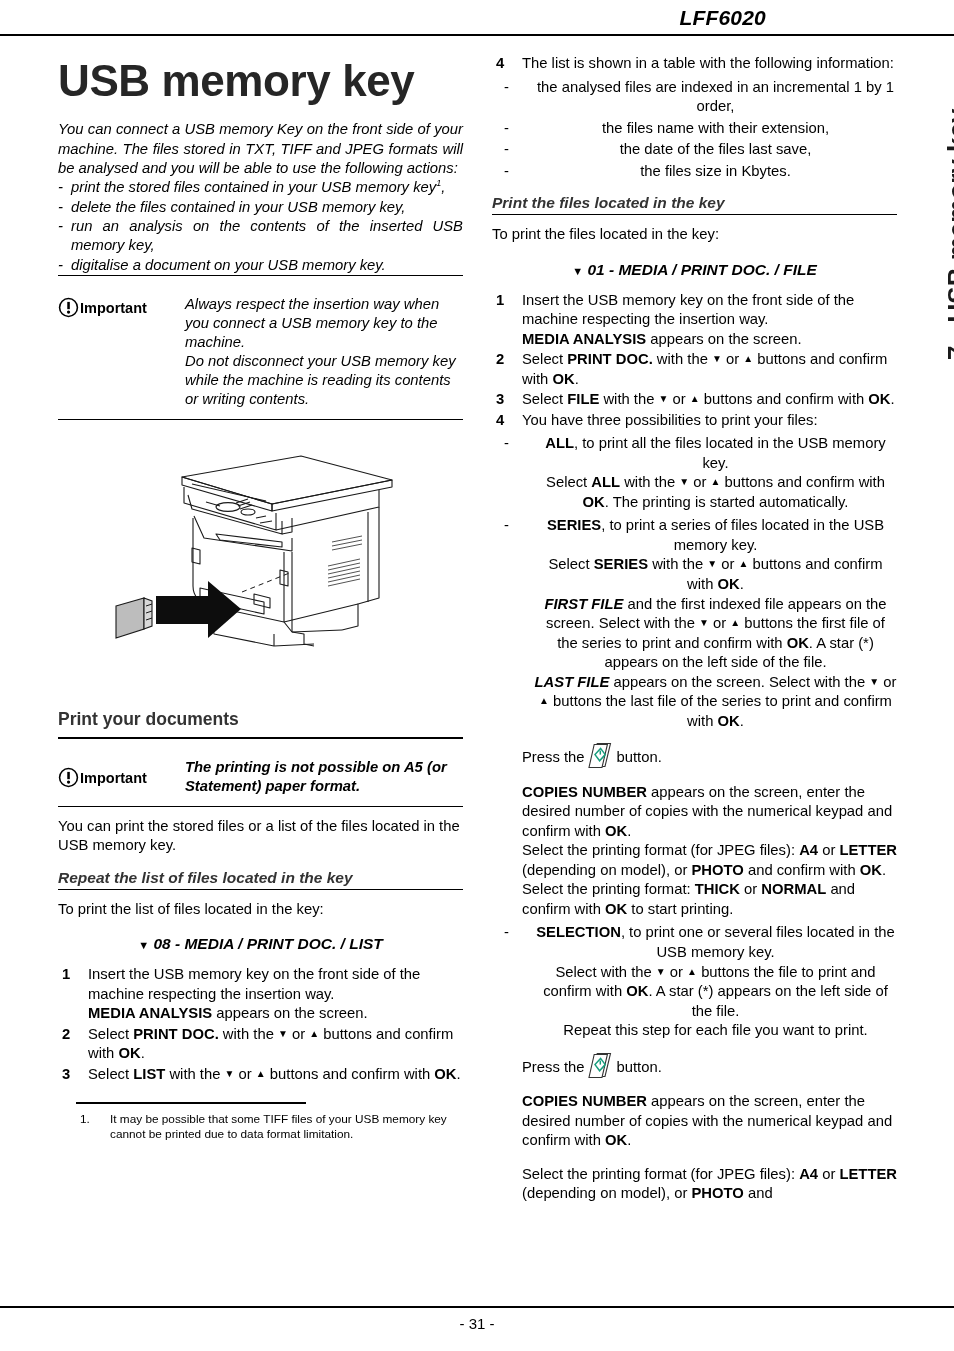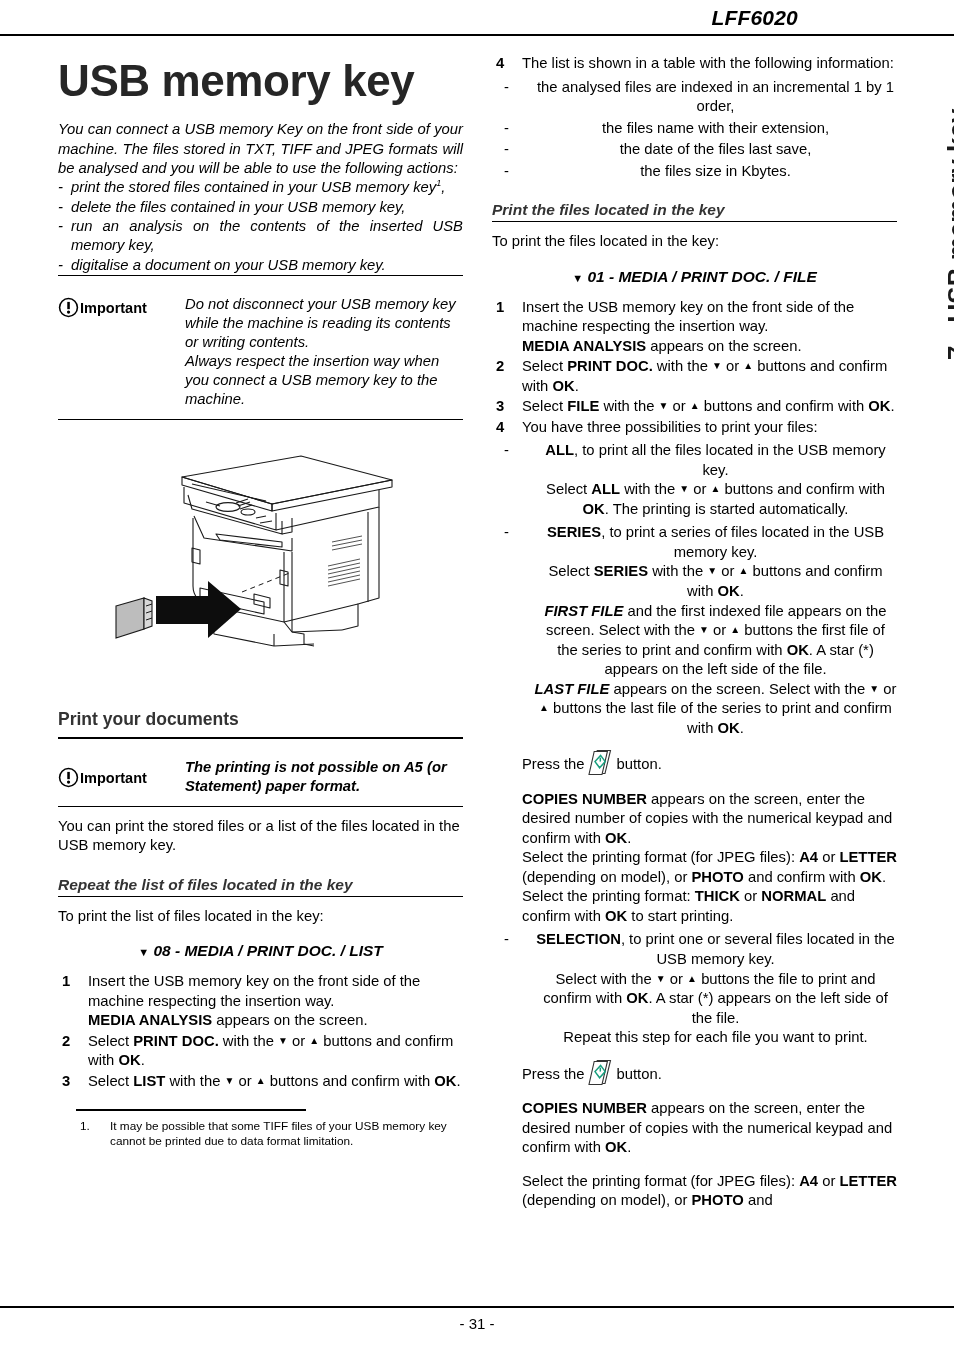--- a/index.html
+++ b/index.html
@@ -15,21 +15,20 @@
     color: #000000;
     overflow: hidden;
   }
 
   
   .page-header {
     position: absolute;
     top: 0; left: 0;
     width: 804px;
     height: 36px;
-    margin-left: 32px;
   }
   .header-title {
     position: absolute;
     right: 38px;
     top: 6px;
     font-size: 21px;
     font-style: italic;
     font-weight: bold;
     letter-spacing: .2px;
   }
@@ -136,21 +135,21 @@
     margin: 24px 0 0 0;
     padding-bottom: 8px;
     border-bottom: 1.2px solid #000;
     line-height: 1.15;
   }
   h4.subsub {
     font-size: 15.5px;
     font-style: italic;
     font-weight: bold;
     color: #333;
-    margin: 20px 0 0 0;
+    margin: 13px 0 0 0;
     padding-bottom: 2px;
     border-bottom: 1.1px solid #000;
     line-height: 1.15;
   }
 
   
   .important-box {
     border-top: 1.2px solid #000;
     border-bottom: 1.2px solid #000;
     padding: 19px 0 10px 0;
@@ -320,22 +319,22 @@
       <span class="imp-icon">
         <svg width="21" height="21" viewBox="0 0 24 24">
           <circle cx="12" cy="12" r="10.2" fill="none" stroke="#000" stroke-width="1.8"></circle>
           <rect x="10.6" y="5.6" width="2.9" height="8.3" fill="#000"></rect>
           <circle cx="12.05" cy="17.2" r="1.85" fill="#000"></circle>
         </svg>
       </span>
       <span>Important</span>
     </div>
     <div class="imp-body">
+      <div>Always respect the insertion way when you connect a USB memory key to the machine.</div>
       <div>Do not disconnect your USB memory key while the machine is reading its contents or writing contents.</div>
-      <div>Always respect the insertion way when you connect a USB memory key to the machine.</div>
     </div>
   </div>
 
   <div class="illus">
     <svg width="330" height="235" viewBox="0 0 330 235">
       <g fill="none" stroke="#1a1a1a" stroke-width="1.1" stroke-linejoin="round">
 
         <path d="M86 31 L205 10 L296 34 L176 58 Z"></path>
         <path d="M86 31 L86 39 L176 65 L176 58 Z"></path>
         <path d="M176 58 L176 65 L296 41 L296 34 Z"></path>

